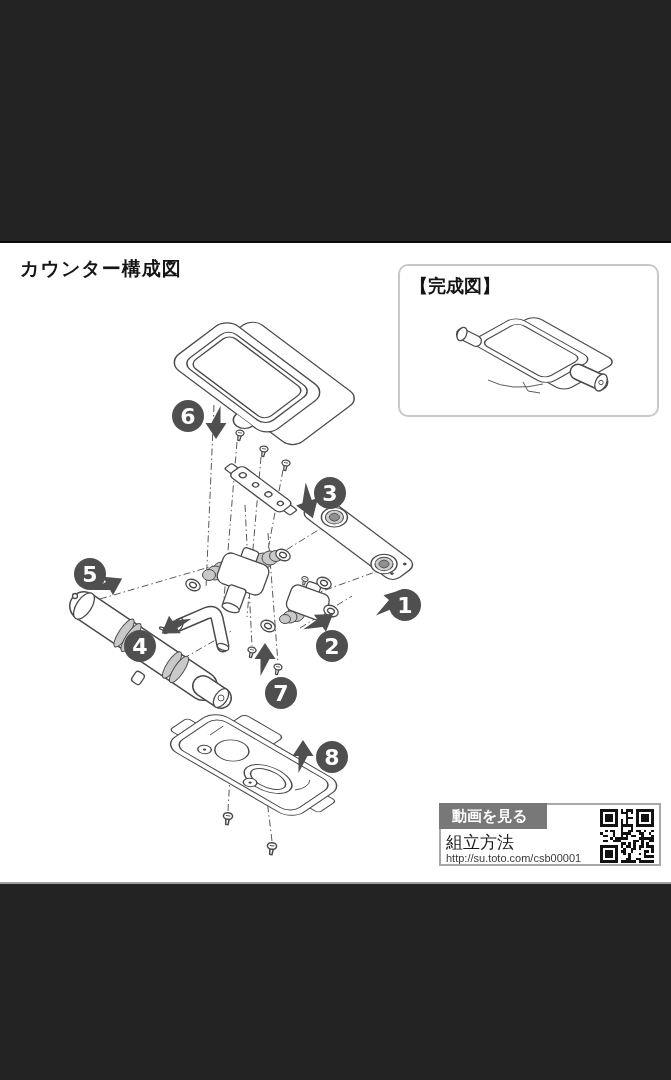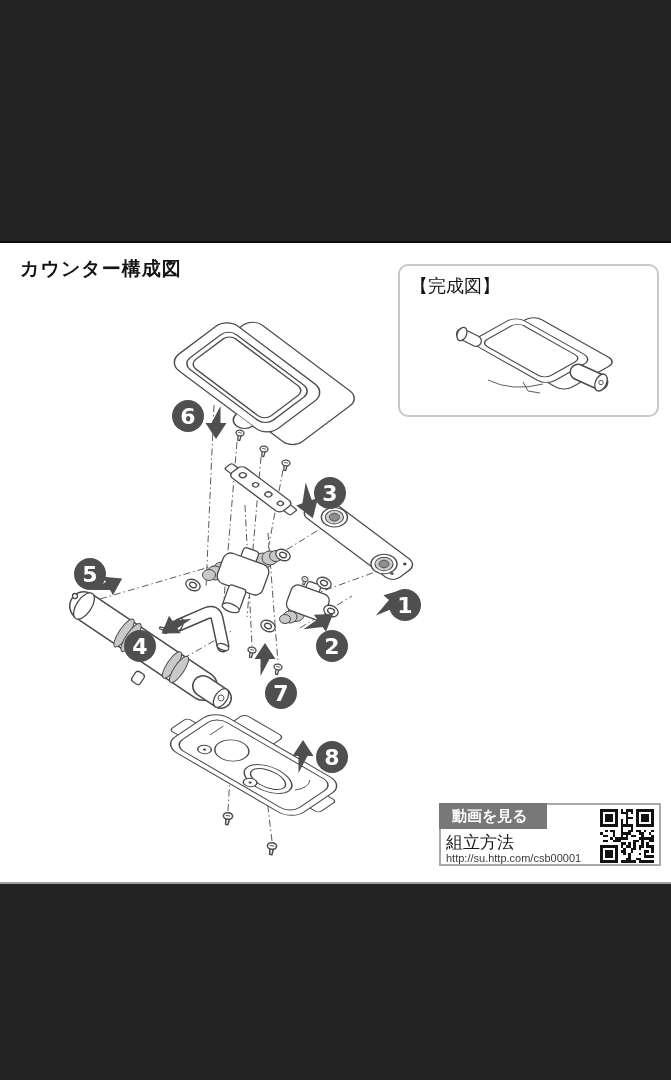--- a/index.html
+++ b/index.html
@@ -6,21 +6,21 @@
   body{width:671px;height:1080px;position:relative;background:#fff;overflow:hidden;
        font-family:"Liberation Sans","DejaVu Sans",sans-serif;}
   .bar{position:absolute;left:0;width:671px;background:#232323;}
   #topbar{top:0;height:241px;border-bottom:2px solid #0c0c0c;}
   #bottombar{top:882px;height:198px;border-top:2px solid #9e9e9e;}
   #page-title{position:absolute;left:20px;top:256px;font-size:19px;font-weight:bold;
        color:#151515;letter-spacing:1px;}
   
   #finish-box{position:absolute;left:398px;top:264px;width:257px;height:149px;
        border:2px solid #c8c8c8;border-radius:10px;background:#fff;}
-  #finish-label{position:absolute;left:10px;top:8px;font-size:18px;font-weight:normal;color:#151515;text-align:right;}
+  #finish-label{position:absolute;left:10px;top:8px;font-size:18px;font-weight:bold;color:#151515;text-align:right;}
   #finish-art{position:absolute;left:28px;top:44px;}
   
   #video-box{position:absolute;left:439px;top:803px;width:222px;height:63px;
        border:2px solid #a8a8a8;background:#fff;box-sizing:border-box;}
   #video-tab{position:absolute;left:-2px;top:-2px;width:108px;height:26px;background:#787878;
        color:#fff;font-weight:bold;font-size:15px;line-height:26px;padding-left:13px;box-sizing:border-box;}
   #method-label{position:absolute;left:5px;top:26px;font-size:17px;font-weight:normal;color:#1a1a1a;}
   #video-url{position:absolute;left:5px;top:47px;font-size:11px;color:#3a3a3a;}
   #qr{position:absolute;right:5px;top:4px;}
   
@@ -254,21 +254,21 @@
   </g>
   <g>
     <circle cx="332" cy="514" r="16" class="badge"></circle>
     <text x="332" y="522" class="bnum">8</text>
   </g>
 </svg>
 
 <div id="video-box">
   <div id="video-tab">動画を見る</div>
   <div id="method-label">組立方法</div>
-  <div id="video-url">http://su.http.com/csb00001</div>
+  <div id="video-url">http://su.toto.com/csb00001</div>
   <svg id="qr" width="54" height="54" viewBox="0 0 21 21" shape-rendering="crispEdges">
       <rect x="0" y="0" width="21" height="21" fill="#ffffff"></rect>
       <rect x="8" y="0" width="1" height="1" fill="#111111"></rect>
       <rect x="10" y="0" width="1" height="1" fill="#111111"></rect>
       <rect x="11" y="0" width="1" height="1" fill="#111111"></rect>
       <rect x="12" y="0" width="1" height="1" fill="#111111"></rect>
       <rect x="8" y="1" width="1" height="1" fill="#111111"></rect>
       <rect x="9" y="1" width="1" height="1" fill="#111111"></rect>
       <rect x="10" y="1" width="1" height="1" fill="#111111"></rect>
       <rect x="12" y="1" width="1" height="1" fill="#111111"></rect>

